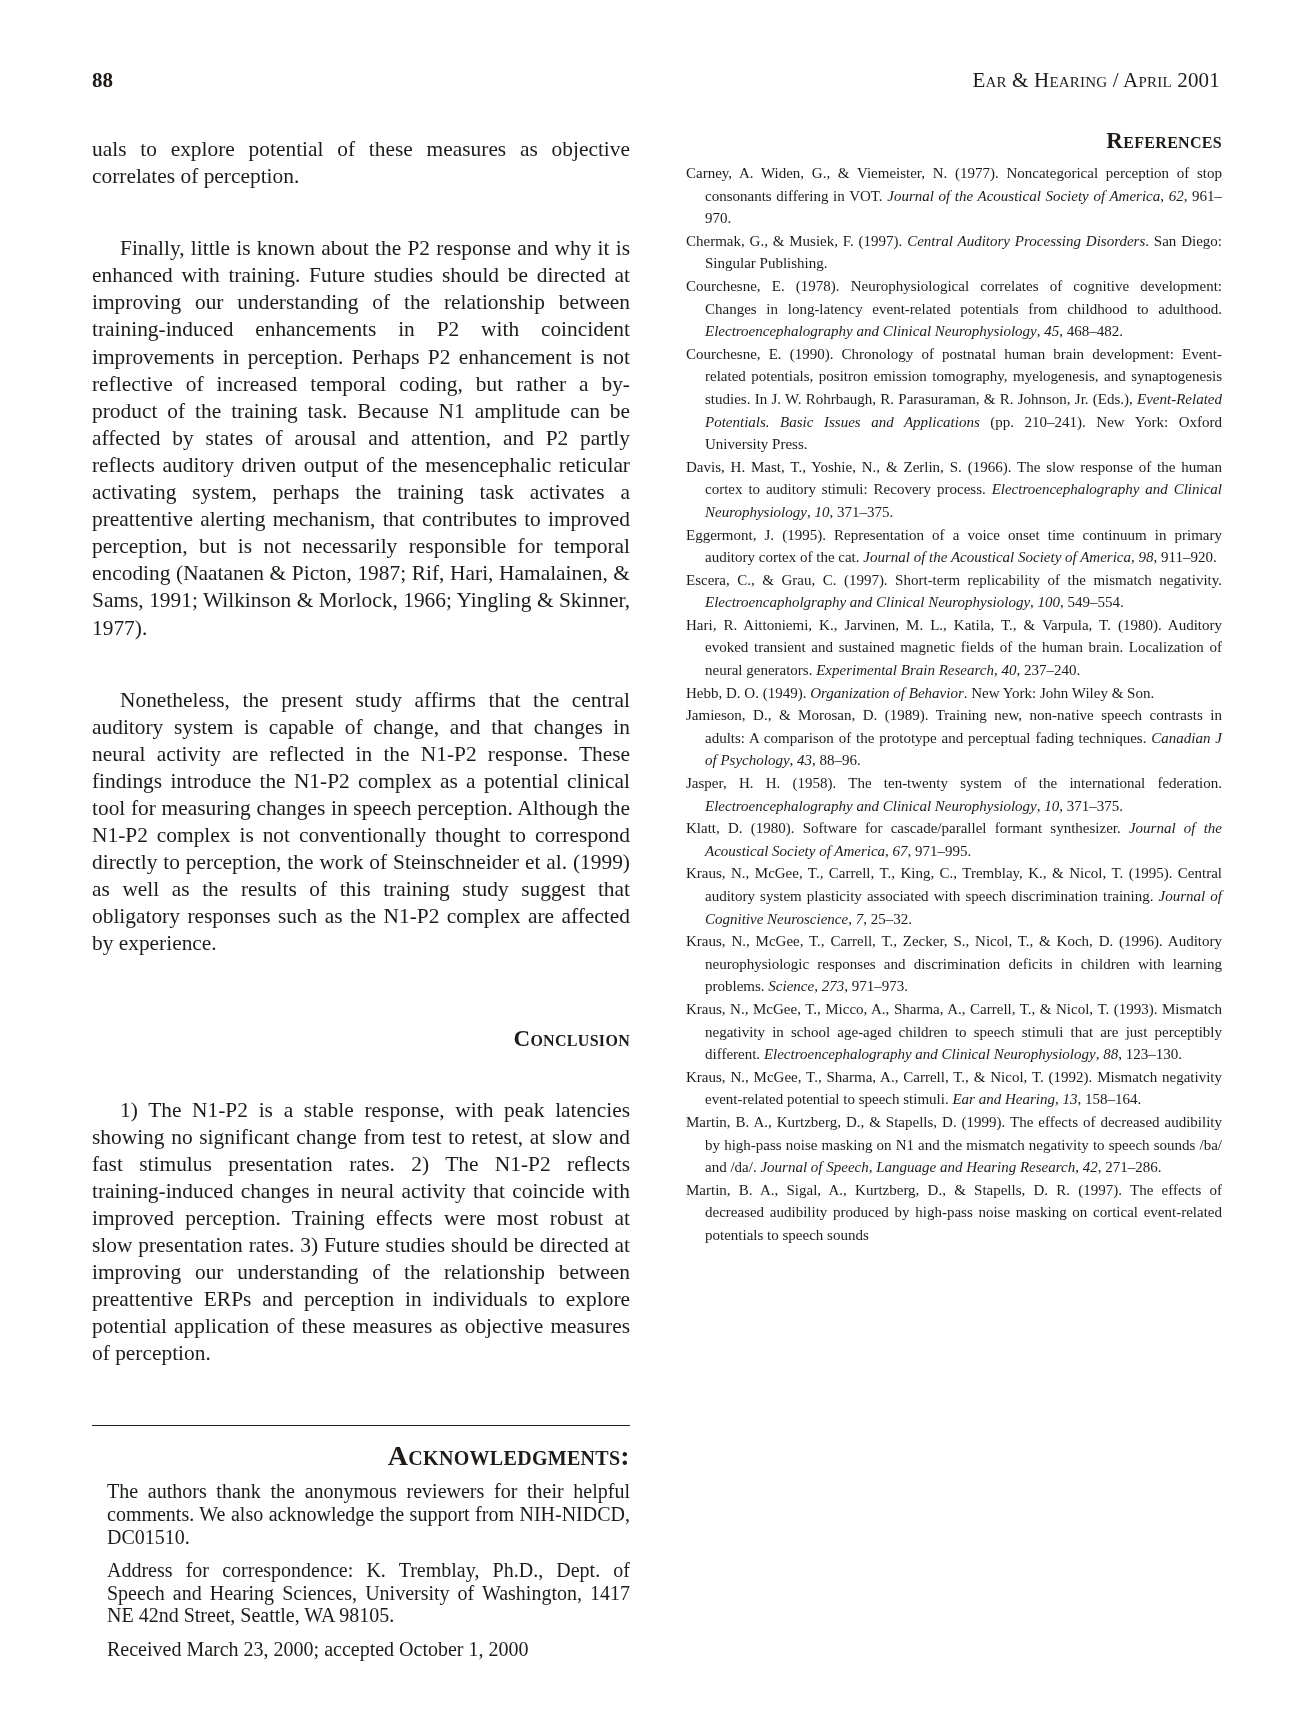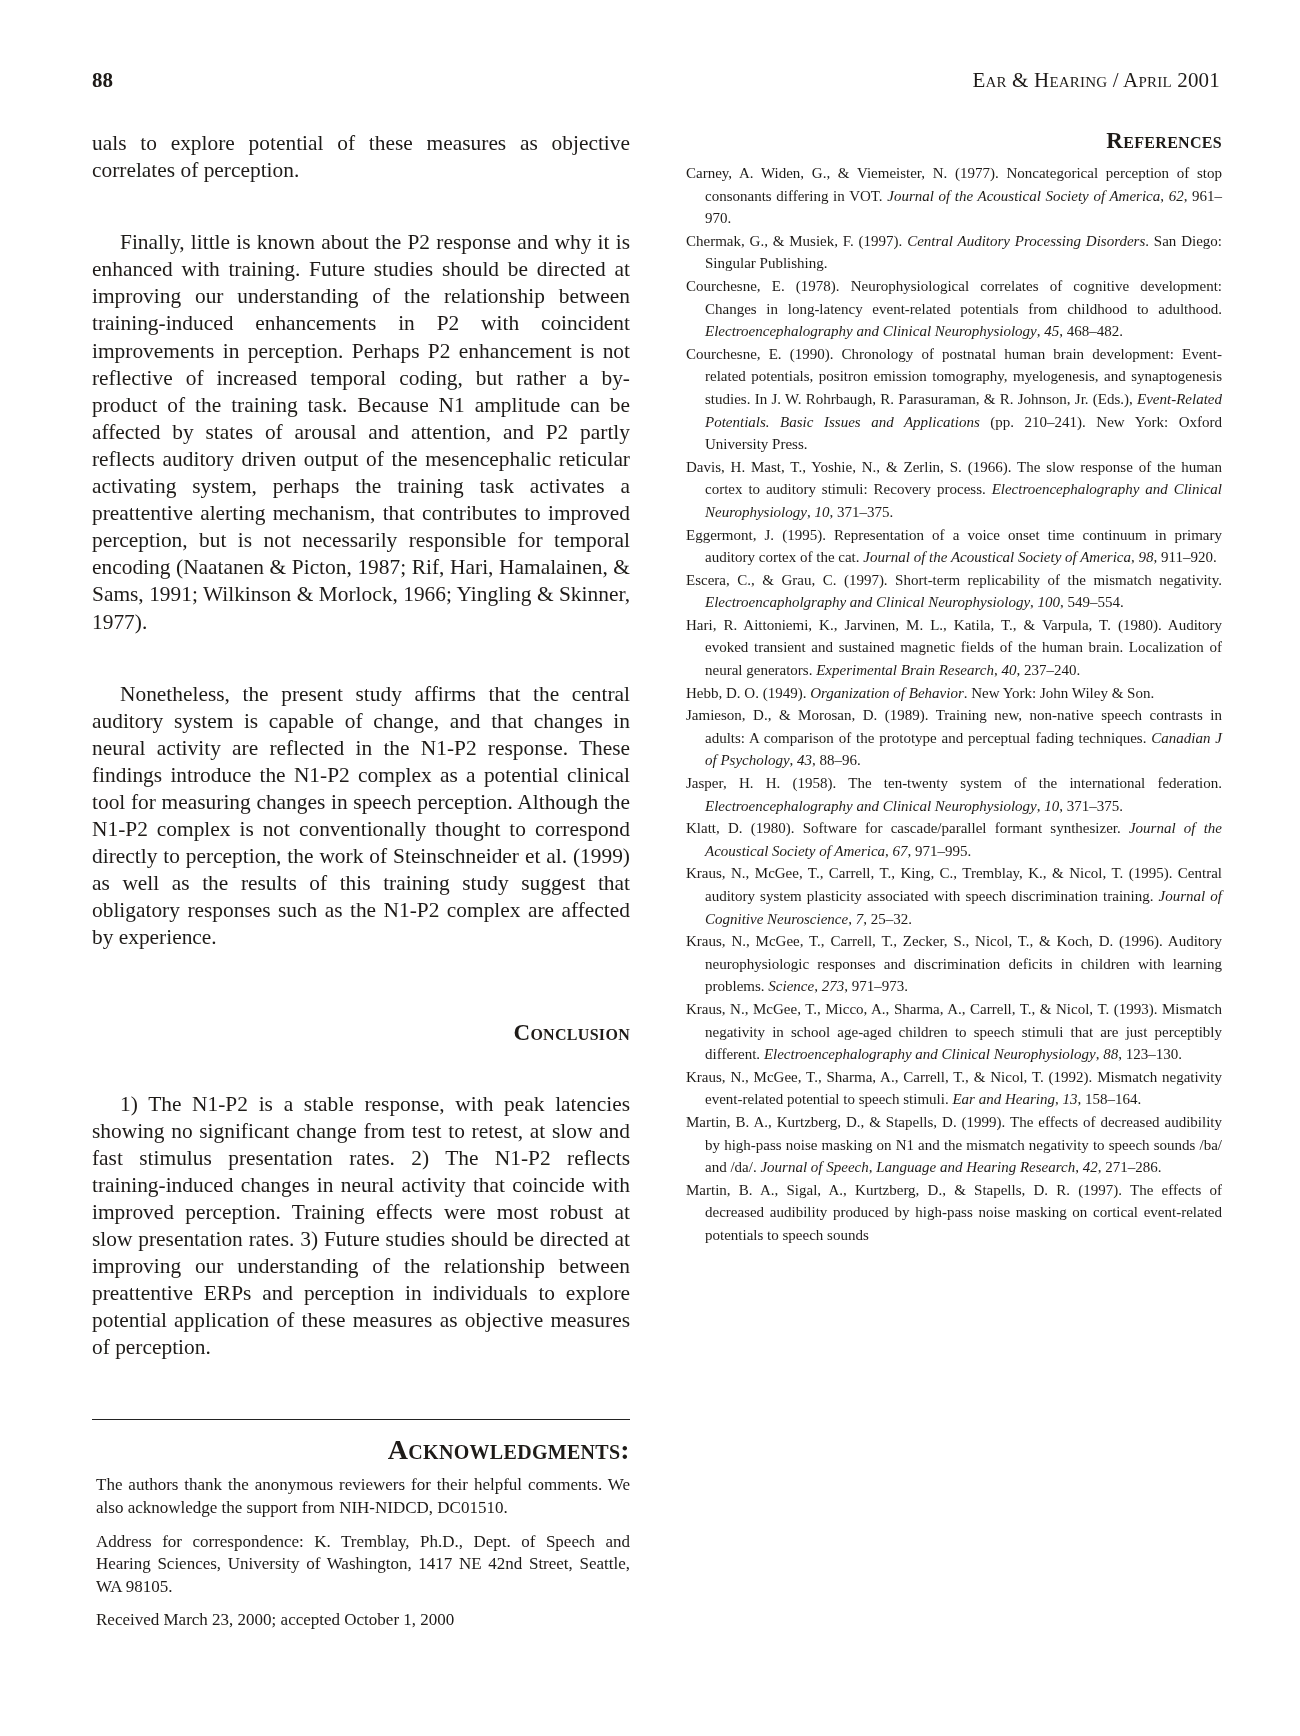--- a/index.html
+++ b/index.html
@@ -10,41 +10,41 @@
   .page-header {
     position: absolute; left: 92px; top: 68px; width: 1128px; height: 30px;
   }
   .page-number {
     position: absolute; left: 0; top: 0; font-size: 21px; font-weight: bold;
   }
   .running-head {
     position: absolute; right: 0; top: 0; font-size: 21px; font-variant: small-caps; letter-spacing: 0.2px; margin-left: 32px;
   }
   .col-left {
-    position: absolute; left: 92px; top: 130px; width: 538px;
+    position: absolute; left: 92px; top: 136px; width: 538px;
   }
   .col-right {
     position: absolute; left: 686px; top: 128px; width: 536px;
   }
   .body-para {
     font-size: 21.4px; line-height: 27.1px; text-align: justify; margin: 0;
     hyphens: manual;
   }
   .body-para.indent { text-indent: 28px; margin-top: 45px; }
   .section-title {
     text-align: right; font-weight: bold; font-variant: small-caps;
     font-size: 23px; margin: 0; letter-spacing: 0.3px;
   }
   .conclusion-title { margin-top: 68px; margin-bottom: 30px; }
   .ack-rule {
     border: none; border-top: 1.5px solid #222; margin: 58px 0 0 0; height: 0;
   }
   .ack-title { margin-top: 14px; margin-bottom: 8px; font-size: 28px; }
   .small-para {
-    font-size: 17px; line-height: 22.6px; text-align: justify; margin: 0 0 11px 4px;
+    font-size: 20px; line-height: 22.6px; text-align: justify; margin: 0 0 11px 15px;
   }
   .refs-title { font-size: 23px; margin-bottom: 8px; }
   .ref {
     font-size: 15px; line-height: 22.6px; text-align: justify; margin: 0;
     padding-left: 19px; text-indent: -19px;
   }
   .ref i { font-style: italic; }
 </style>
 </head>
 <body>

